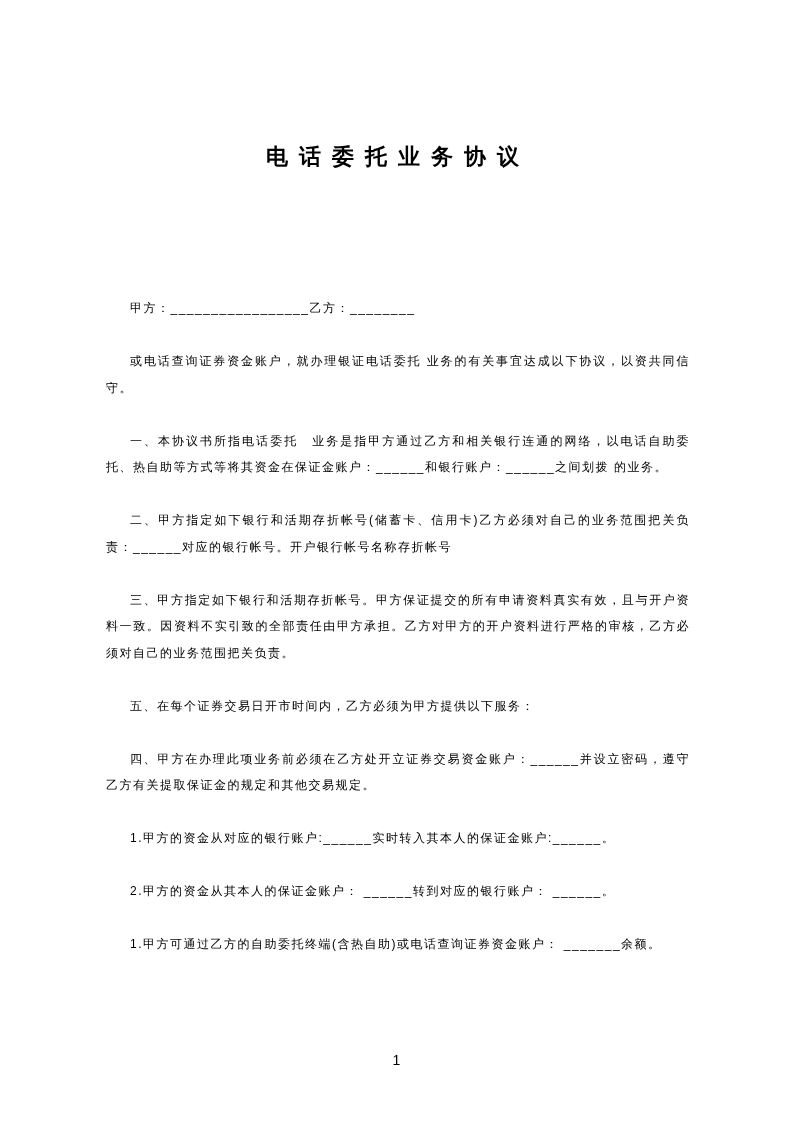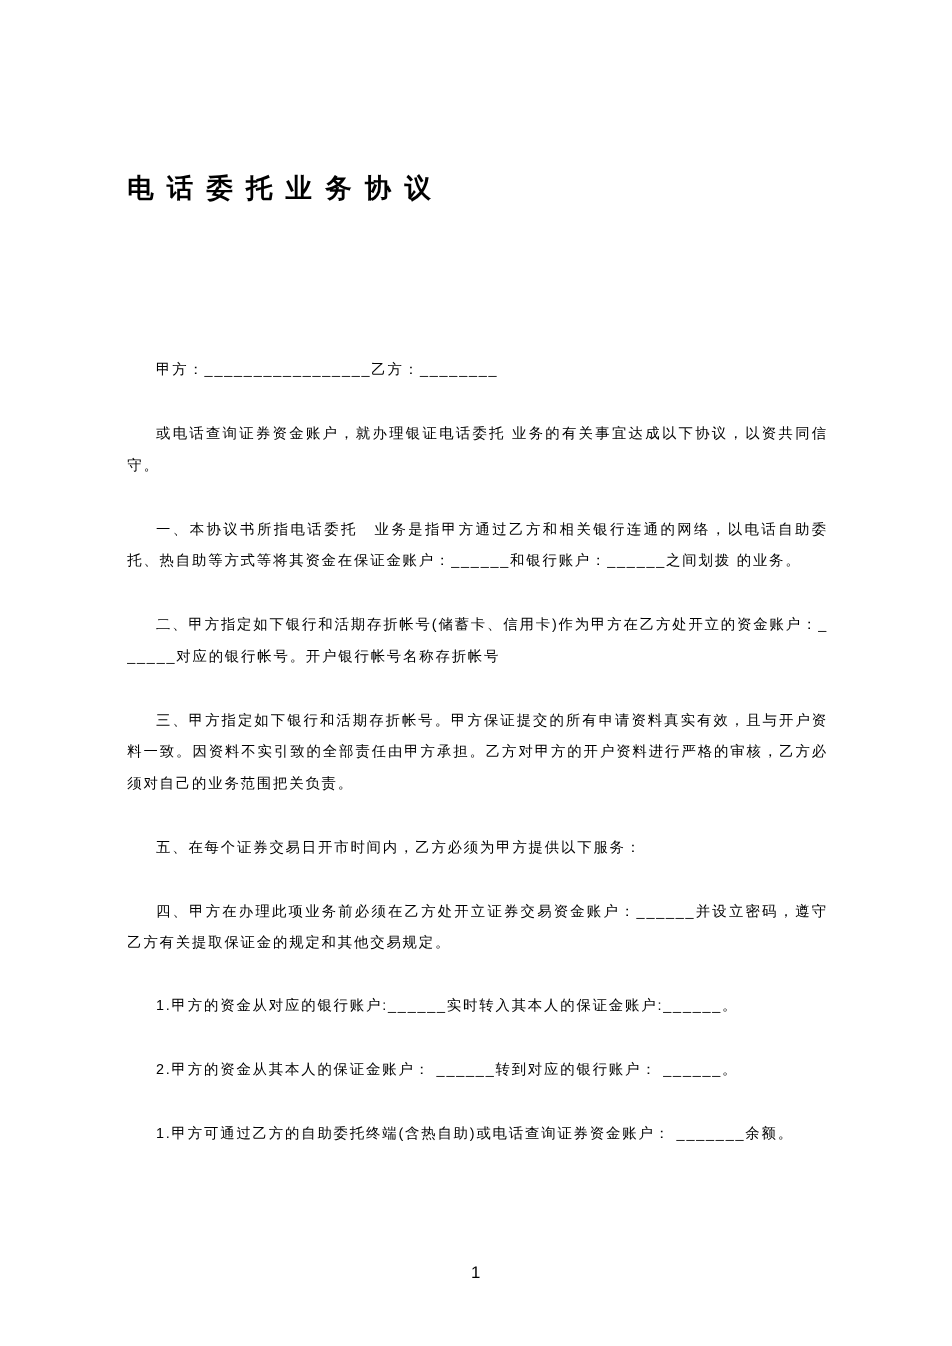--- a/index.html
+++ b/index.html
@@ -18,21 +18,21 @@
     left: 106px;
     top: 0;
     width: 584px;
     padding-top: 141px;
   }
   .title {
     font-size: 22px;
     font-weight: bold;
     line-height: 32px;
     letter-spacing: 11px;
-    text-align: left;
+    text-align: center;
     margin: 0 0 122px 0;
     white-space: nowrap;
   }
   .para {
     font-size: 12px;
     line-height: 26.5px;
     letter-spacing: 1.5px;
     text-align: justify;
     text-indent: 2em;
     margin: 0 0 26.5px 0;
@@ -51,21 +51,21 @@
 </style>
 </head>
 <body>
 
 <div class="page">
   <div class="content">
     <h1 class="title">电话委托业务协议</h1>
     <p class="para">甲方：_________________乙方：________</p>
     <p class="para">或电话查询证券资金账户，就办理银证电话委托 业务的有关事宜达成以下协议，以资共同信守。</p>
     <p class="para">一、本协议书所指电话委托　业务是指甲方通过乙方和相关银行连通的网络，以电话自助委托、热自助等方式等将其资金在保证金账户：______和银行账户：______之间划拨 的业务。</p>
-    <p class="para">二、甲方指定如下银行和活期存折帐号(储蓄卡、信用卡)作为甲方在乙方处开立的资金账户：______对应的银行帐号。开户银行帐号名称存折帐号</p>
+    <p class="para">二、甲方指定如下银行和活期存折帐号(储蓄卡、信用卡)乙方必须对自己的业务范围把关负责：______对应的银行帐号。开户银行帐号名称存折帐号</p>
     <p class="para">三、甲方指定如下银行和活期存折帐号。甲方保证提交的所有申请资料真实有效，且与开户资料一致。因资料不实引致的全部责任由甲方承担。乙方对甲方的开户资料进行严格的审核，乙方必须对自己的业务范围把关负责。</p>
     <p class="para">五、在每个证券交易日开市时间内，乙方必须为甲方提供以下服务：</p>
     <p class="para">四、甲方在办理此项业务前必须在乙方处开立证券交易资金账户：______并设立密码，遵守乙方有关提取保证金的规定和其他交易规定。</p>
     <p class="para">1.甲方的资金从对应的银行账户:______实时转入其本人的保证金账户:______。</p>
     <p class="para">2.甲方的资金从其本人的保证金账户： ______转到对应的银行账户： ______。</p>
     <p class="para">1.甲方可通过乙方的自助委托终端(含热自助)或电话查询证券资金账户： _______余额。</p>
   </div>
   <div class="footer">1</div>
 </div>
 

